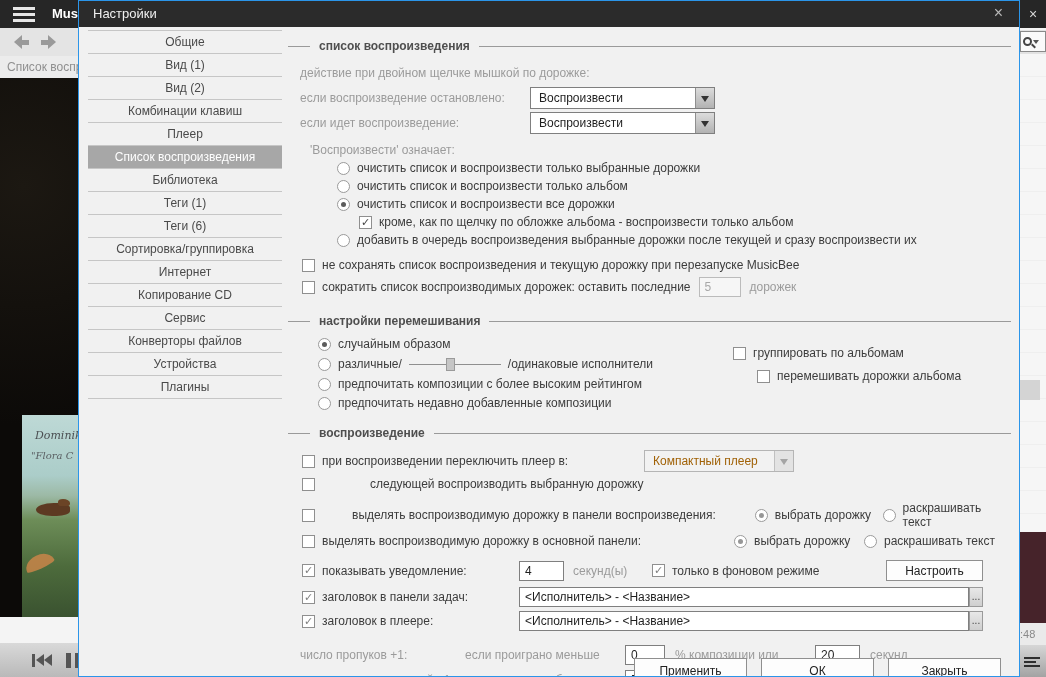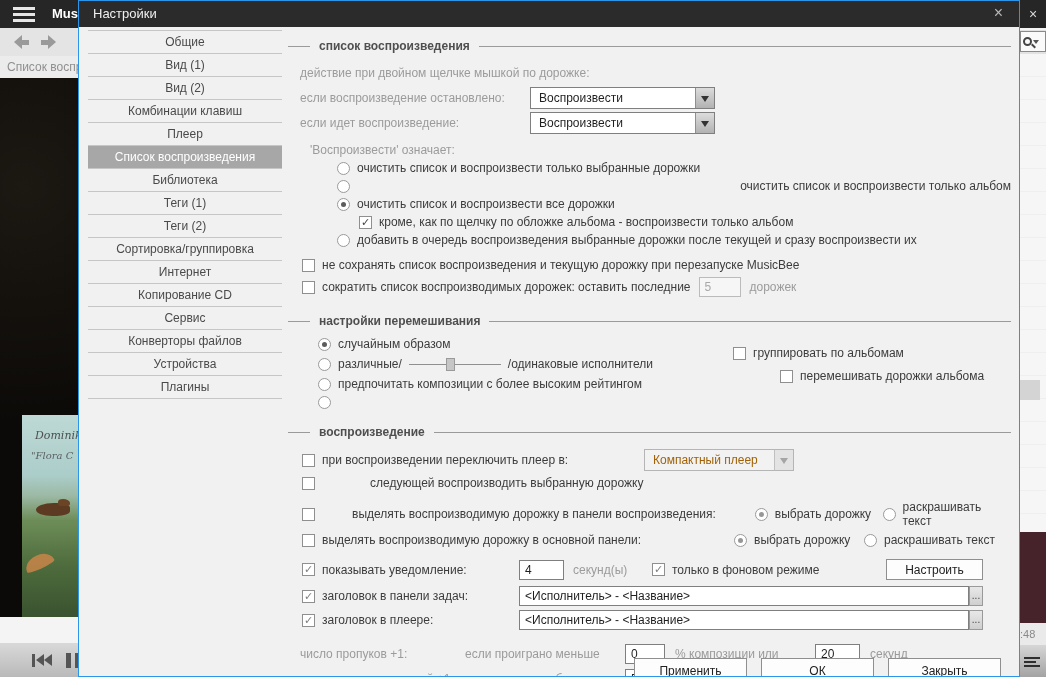--- a/index.html
+++ b/index.html
@@ -185,21 +185,21 @@
 
     <div class="sidebar">
       <div class="side-item">Общие</div>
       <div class="side-item">Вид (1)</div>
       <div class="side-item">Вид (2)</div>
       <div class="side-item">Комбинации клавиш</div>
       <div class="side-item">Плеер</div>
       <div class="side-item sel">Список воспроизведения</div>
       <div class="side-item">Библиотека</div>
       <div class="side-item">Теги (1)</div>
-      <div class="side-item">Теги (2)</div>
+      <div class="side-item">Теги (6)</div>
       <div class="side-item">Сортировка/группировка</div>
       <div class="side-item">Интернет</div>
       <div class="side-item">Копирование CD</div>
       <div class="side-item">Сервис</div>
       <div class="side-item">Конверторы файлов</div>
       <div class="side-item">Устройства</div>
       <div class="side-item">Плагины</div>
     </div>
 
     <div class="content">
@@ -223,21 +223,21 @@
           <span class="dd-btn"></span>
         </div>
       </div>
 
       <div class="row glabel" style="margin-top:9px; padding-left:22px;">'Воспроизвести' означает:</div>
 
       <div class="row" style="margin-top:4px; padding-left:49px;">
         <span class="rb"></span>
         <span class="dlabel">очистить список и воспроизвести только выбранные дорожки</span>
       </div>
-      <div class="row" style="margin-top:4px; padding-left:49px;justify-content:space-between;">
+      <div class="row" style="margin-top:4px; padding-left:49px;">
         <span class="rb"></span>
         <span class="dlabel">очистить список и воспроизвести только альбом</span>
       </div>
       <div class="row" style="margin-top:4px; padding-left:49px;">
         <span class="rb sel"></span>
         <span class="dlabel">очистить список и воспроизвести все дорожки</span>
       </div>
       <div class="row" style="margin-top:4px; padding-left:71px;">
         <span class="cb checked"></span>
         <span class="dlabel">кроме, как по щелчку по обложке альбома - воспроизвести только альбом</span>
@@ -272,26 +272,27 @@
               <span class="thumb"></span>
             </span>
           <span class="dlabel">/одинаковые исполнители</span>
         </div>
         <div class="row" style="margin-top:6px; padding-left:30px;">
           <span class="rb"></span>
           <span class="dlabel">предпочитать композиции с более высоким рейтингом</span>
         </div>
         <div class="row" style="margin-top:5px; padding-left:30px;">
           <span class="rb"></span>
+          <span class="dlabel">предпочитать недавно добавленные композиции</span>
         </div>
         <div class="row abs" style="left:445px; top:9px;">
           <span class="cb"></span>
           <span class="dlabel">группировать по альбомам</span>
         </div>
-        <div class="row abs" style="left:492px; top:32px;">
+        <div class="row abs" style="left:469px; top:32px;">
           <span class="cb"></span>
           <span class="dlabel">перемешивать дорожки альбома</span>
         </div>
       </div>
 
       <div class="sec-head" style="margin-top:16px;">воспроизведение</div>
 
       <div class="row" style="margin-top:10px; padding-left:14px;">
         <span class="cb"></span>
         <span class="dlabel" style="width:322px;">при воспроизведении переключить плеер в:</span>

